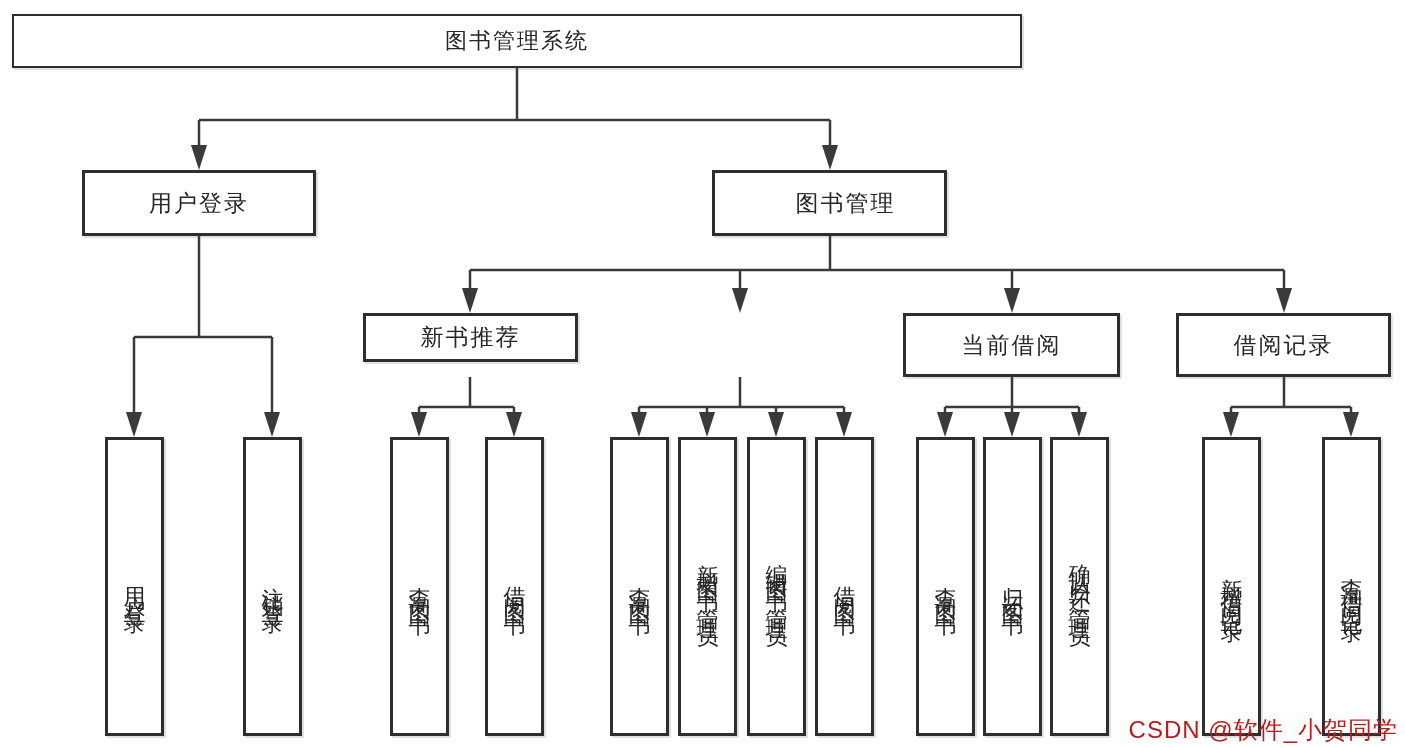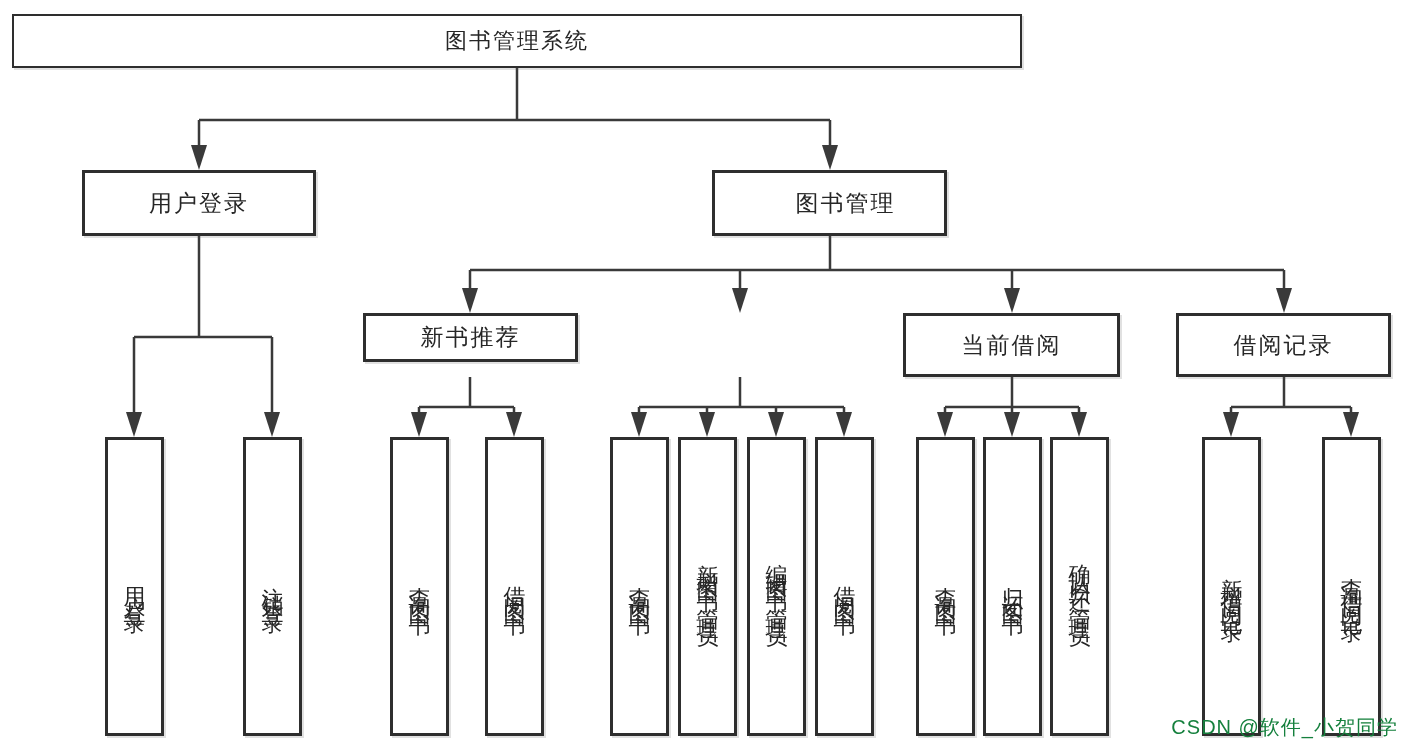--- a/index.html
+++ b/index.html
@@ -53,23 +53,23 @@
     font-size: 22px;
     letter-spacing: 9px;
     line-height: 1;
     color: #262626;
     white-space: nowrap;
   }
   .watermark {
     position: absolute;
     right: 7px;
     top: 714px;
-    font-size: 20px;
+    font-size: 24px;
     letter-spacing: 1px;
-    color: #15803d;
+    color: #b91c1c;
     z-index: 5;
   }
 </style>
 </head>
 <body>
 
 <div id="canvas">
 
   <svg class="connectors" viewBox="0 0 1405 747" xmlns="http://www.w3.org/2000/svg">
     <g stroke="#3a3a3a" stroke-width="2.5" fill="none">

